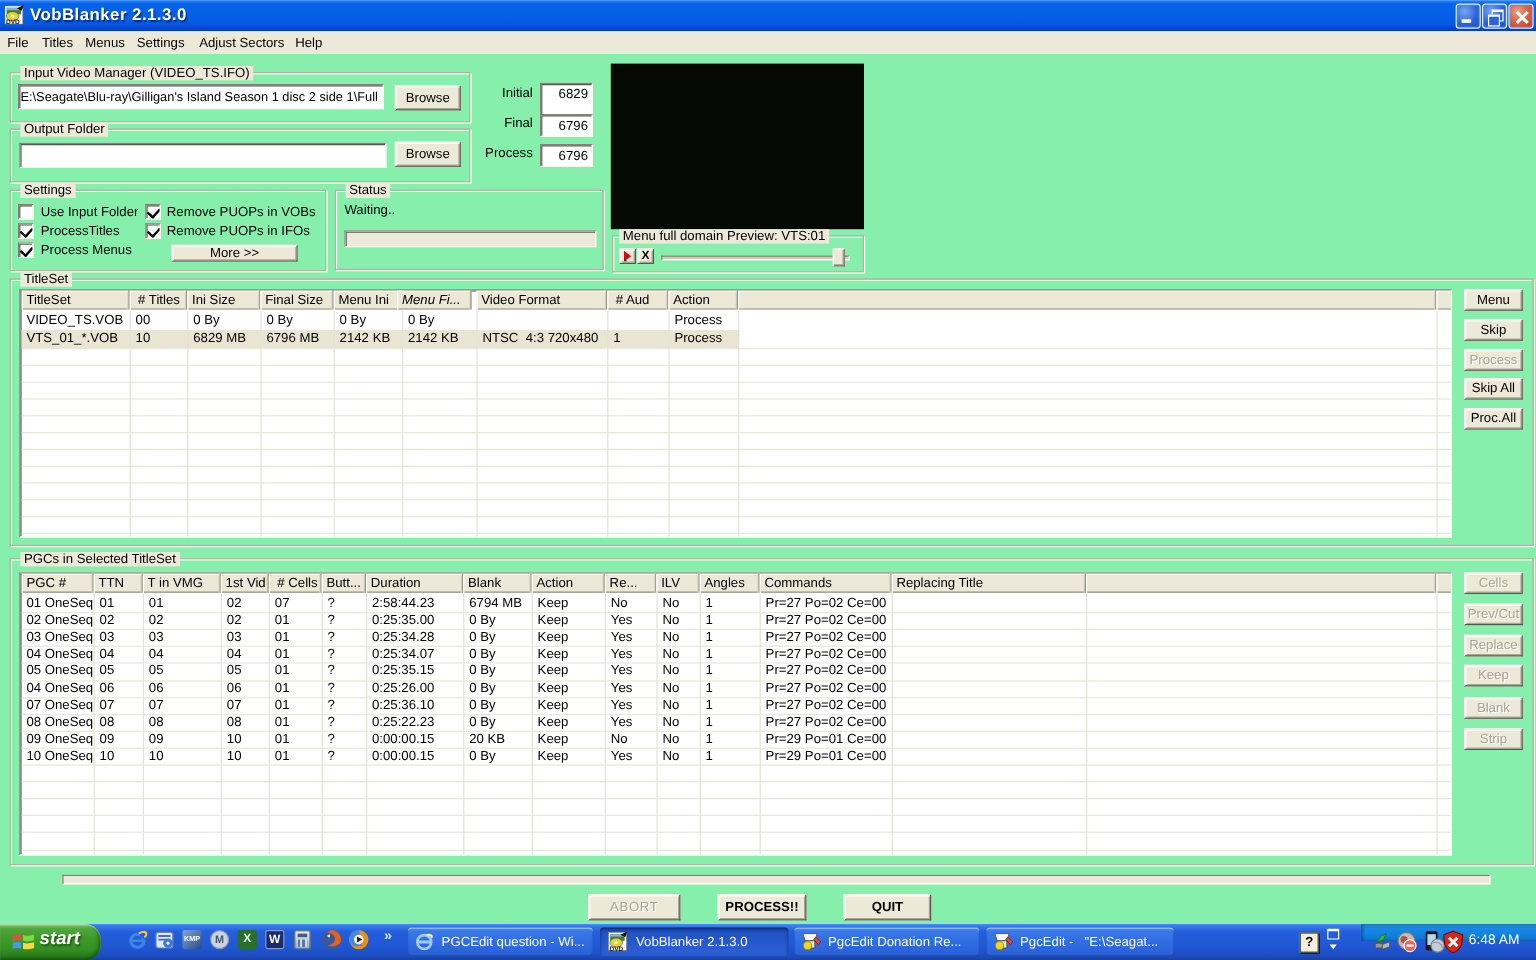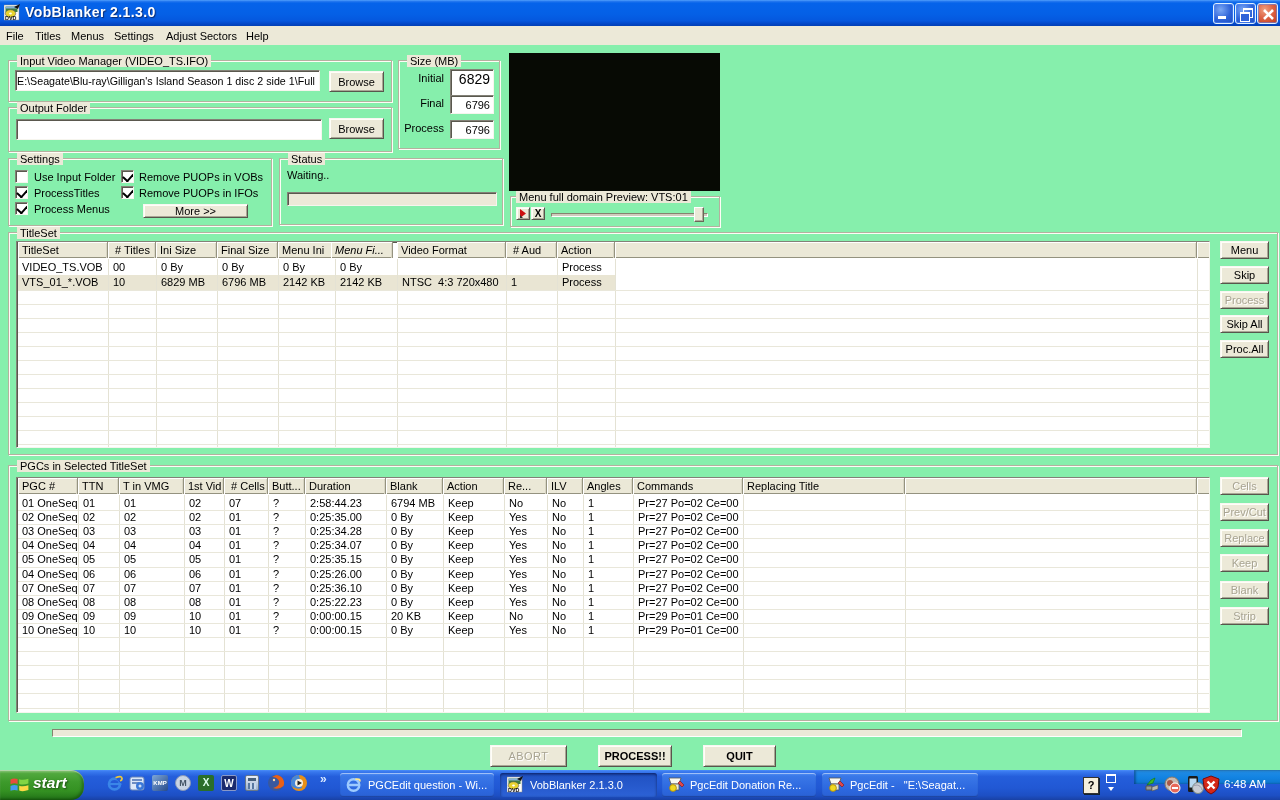--- a/index.html
+++ b/index.html
@@ -81,25 +81,22 @@
 </div>
 <div class="field" style="left:15px;top:25px;width:305px;height:21px;font-size:10.7px;line-height:20px;padding-left:1px;white-space:nowrap;overflow:hidden;">E:\Seagate\Blu-ray\Gilligan's Island Season 1 disc 2 side 1\Full</div>
 <div class="btn" style="left:329px;top:26px;width:55px;height:21px;line-height:20px;">Browse</div>
 
 <div class="grp" style="left:8px;top:62px;width:382px;height:43px;">
   <span class="glab">Output Folder</span>
 </div>
 <div class="field" style="left:16px;top:74px;width:306px;height:21px;"></div>
 <div class="btn" style="left:329px;top:73px;width:55px;height:21px;line-height:20px;">Browse</div>
 
-<div class="grp" style="left:398px;top:15px;width:100px;height:87px;">
-  <span class="glab">Size (MB)</span>
-</div>
 <div class="clab" style="left:404px;top:27px;width:40px;text-align:right;">Initial</div>
-<div class="field" style="left:450px;top:24px;width:44px;height:33px;text-align:right;font-size:14px;line-height:18px;padding-right:3px;box-sizing:border-box;">6829</div>
+<div class="field" style="left:450px;top:24px;width:44px;height:33px;text-align:right;font-size:11px;line-height:18px;padding-right:3px;box-sizing:border-box;">6829</div>
 <div class="clab" style="left:404px;top:52px;width:40px;text-align:right;">Final</div>
 <div class="field" style="left:450px;top:50px;width:44px;height:19px;text-align:right;font-size:11px;line-height:18px;padding-right:3px;box-sizing:border-box;">6796</div>
 <div class="clab" style="left:398px;top:77px;width:46px;text-align:right;">Process</div>
 <div class="field" style="left:450px;top:75px;width:44px;height:19px;text-align:right;font-size:11px;line-height:18px;padding-right:3px;box-sizing:border-box;">6796</div>
 
 <div class="grp" style="left:8px;top:113px;width:262px;height:66px;">
   <span class="glab">Settings</span>
 </div>
 <div class="cb" style="left:15px;top:125px;"></div>
     <div class="clab" style="left:34px;top:126px;">Use Input Folder</div>

